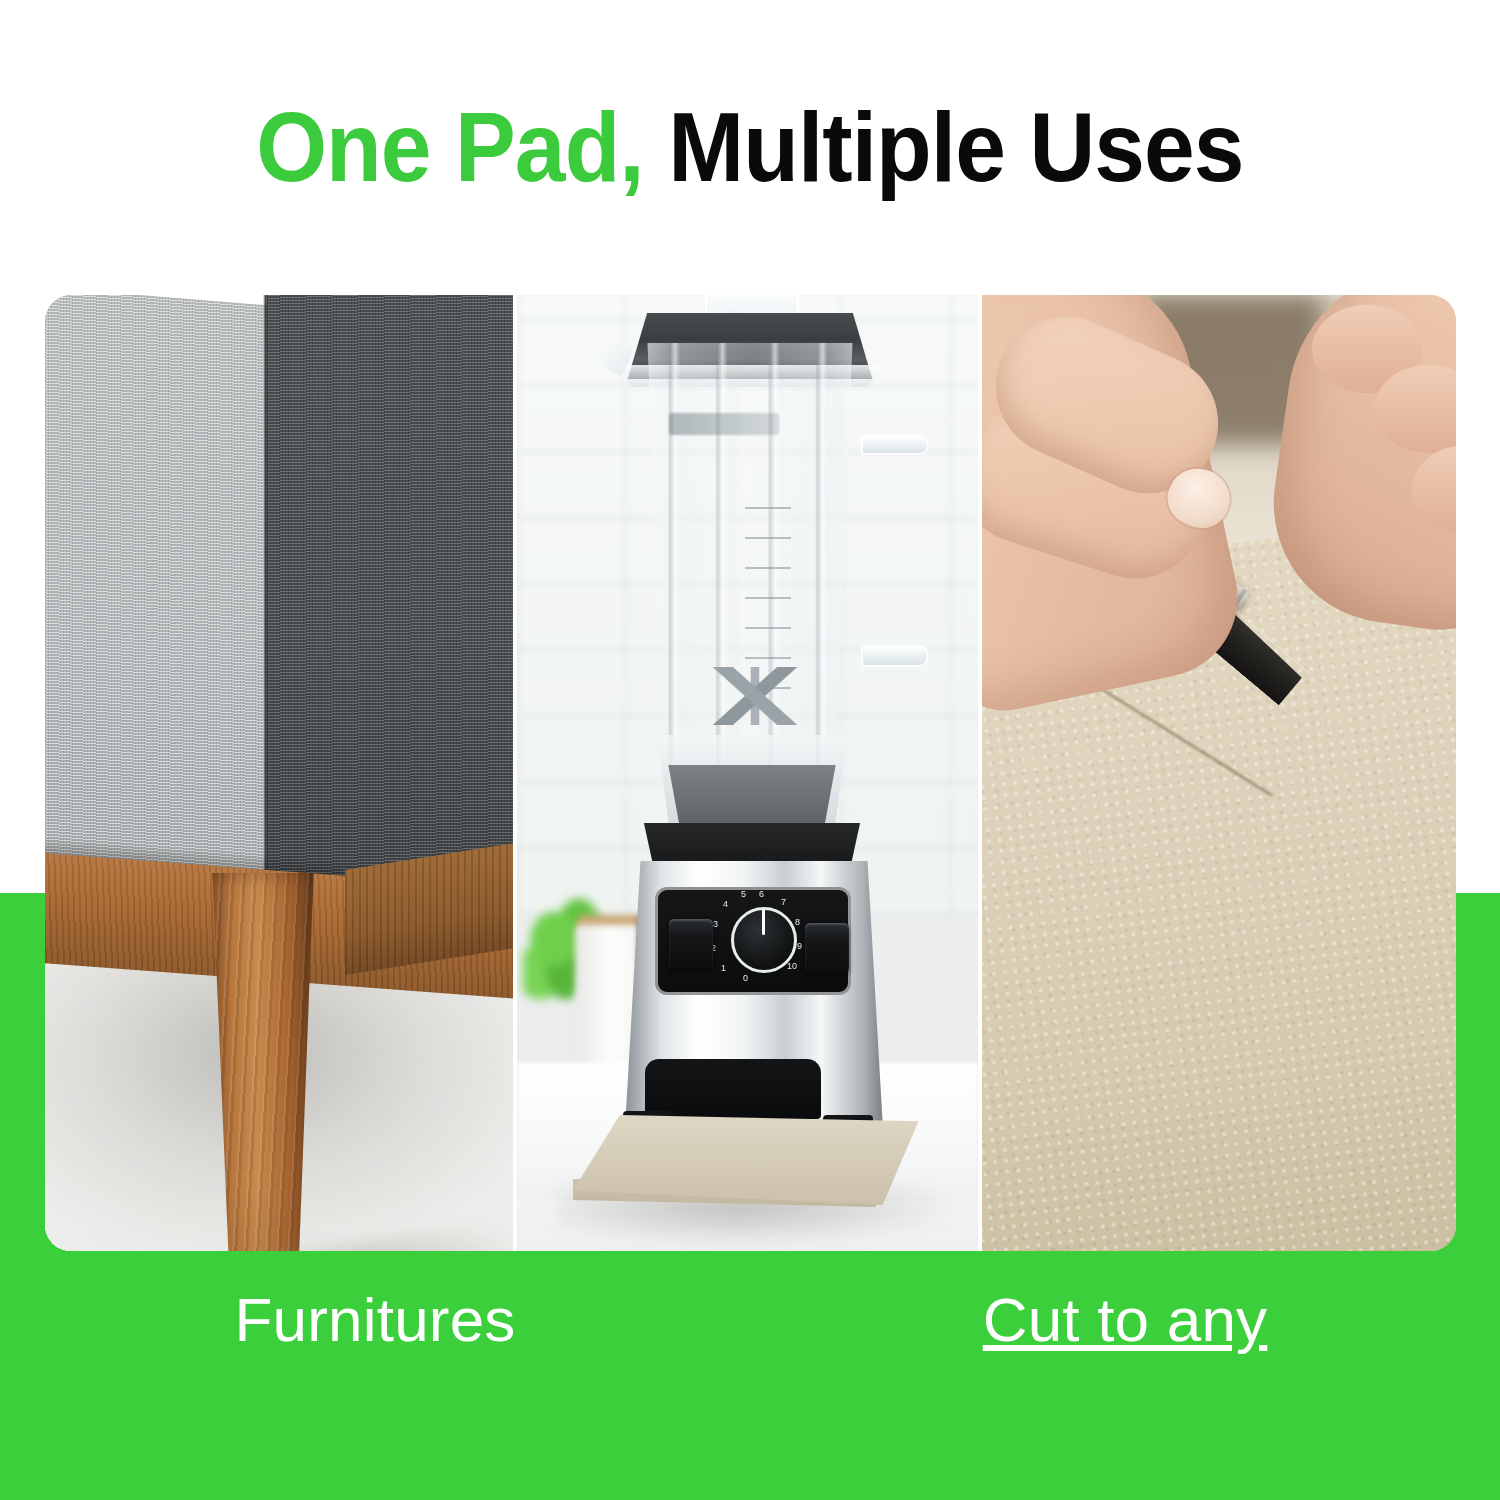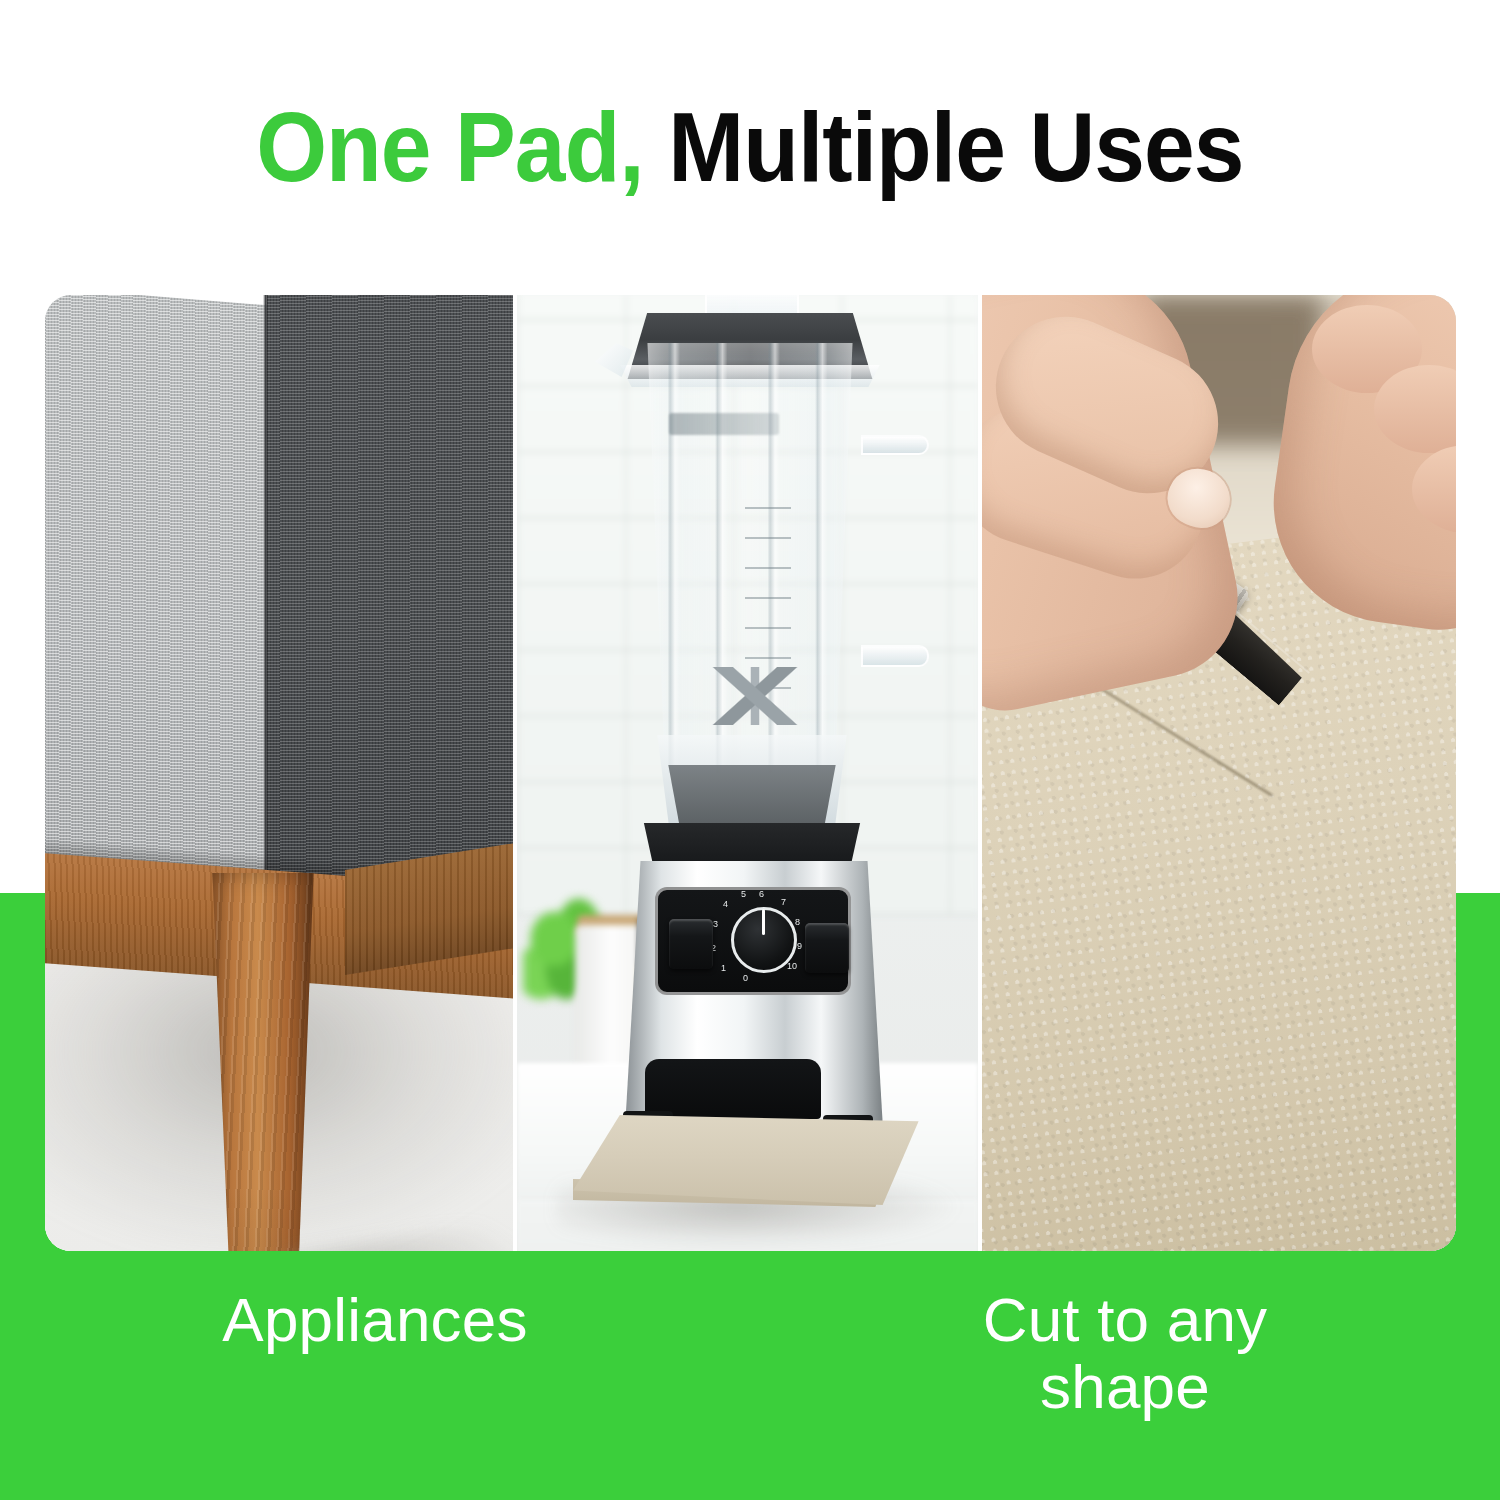--- a/index.html
+++ b/index.html
@@ -451,21 +451,21 @@
     display:flex; z-index:5;
   }
   .label{
     flex:1; display:flex; align-items:flex-start; justify-content:center;
     padding-top:32px;
   }
   .label span{
     color:#ffffff; font-size:62px; font-weight:300; line-height:1.08;
     text-align:center; letter-spacing:.2px; display:block;
   }
-  .lbl-3 span{ max-width:400px; }
+  .lbl-3 span{ max-width:400px;text-decoration:underline; }
 </style>
 </head>
 <body>
 
 <div class="green-band"></div>
 
 <div class="title-bar">
   <h1 class="title"><span class="t-green">One Pad,</span><span class="t-black"> Multiple Uses</span></h1>
 </div>
 
@@ -568,21 +568,20 @@
 
     <div class="hand-left"></div>
     <div class="finger2"></div>
     <div class="finger1"></div>
     <div class="thumbnail"></div>
   </div>
 </div>
 
 <div class="labels">
   <div class="label lbl-2">
-    <span>Appliances</span>
+    <span>Furnitures</span>
   </div>
   <div class="label lbl-3">
     <span>
         <em style="font-style:normal;display:block">Cut to any</em>
-        <em style="font-style:normal;display:block">shape</em>
       </span>
   </div>
 </div>
 
 </body></html>

